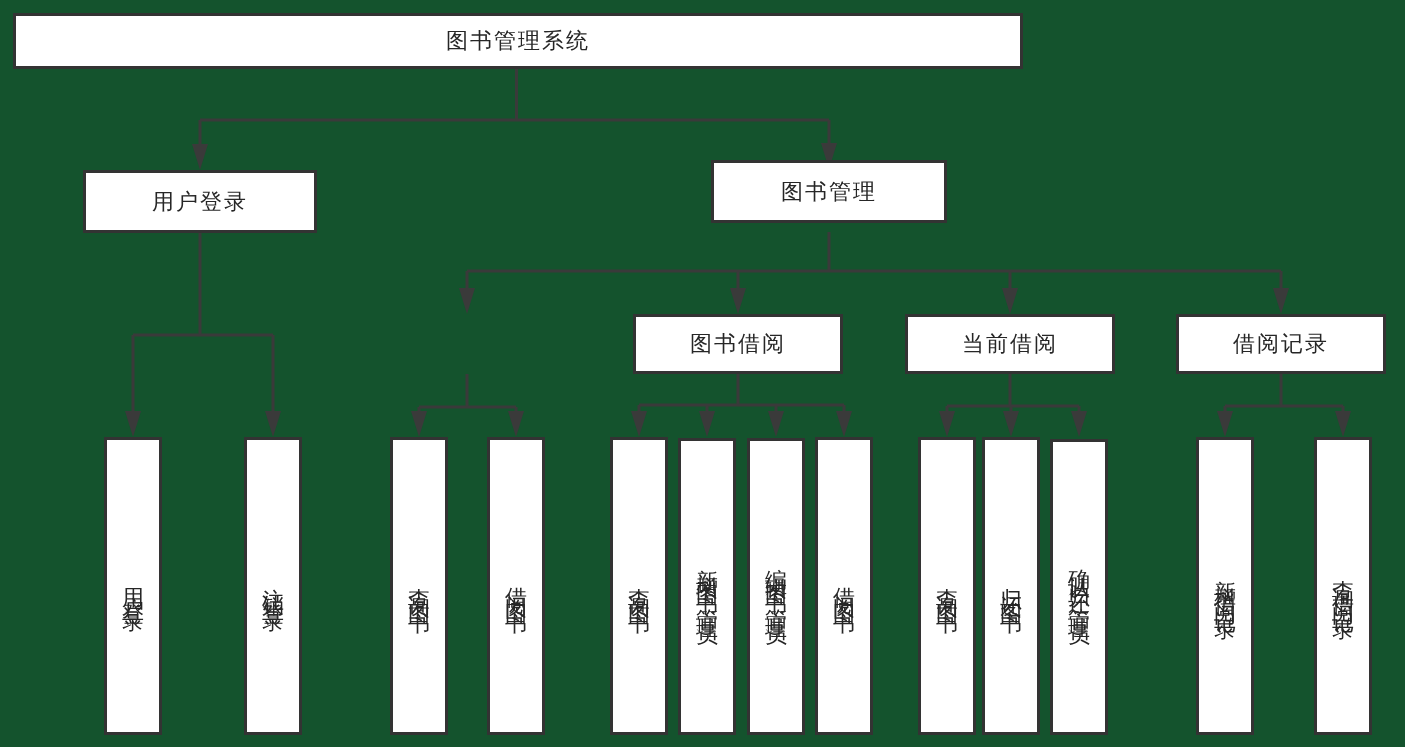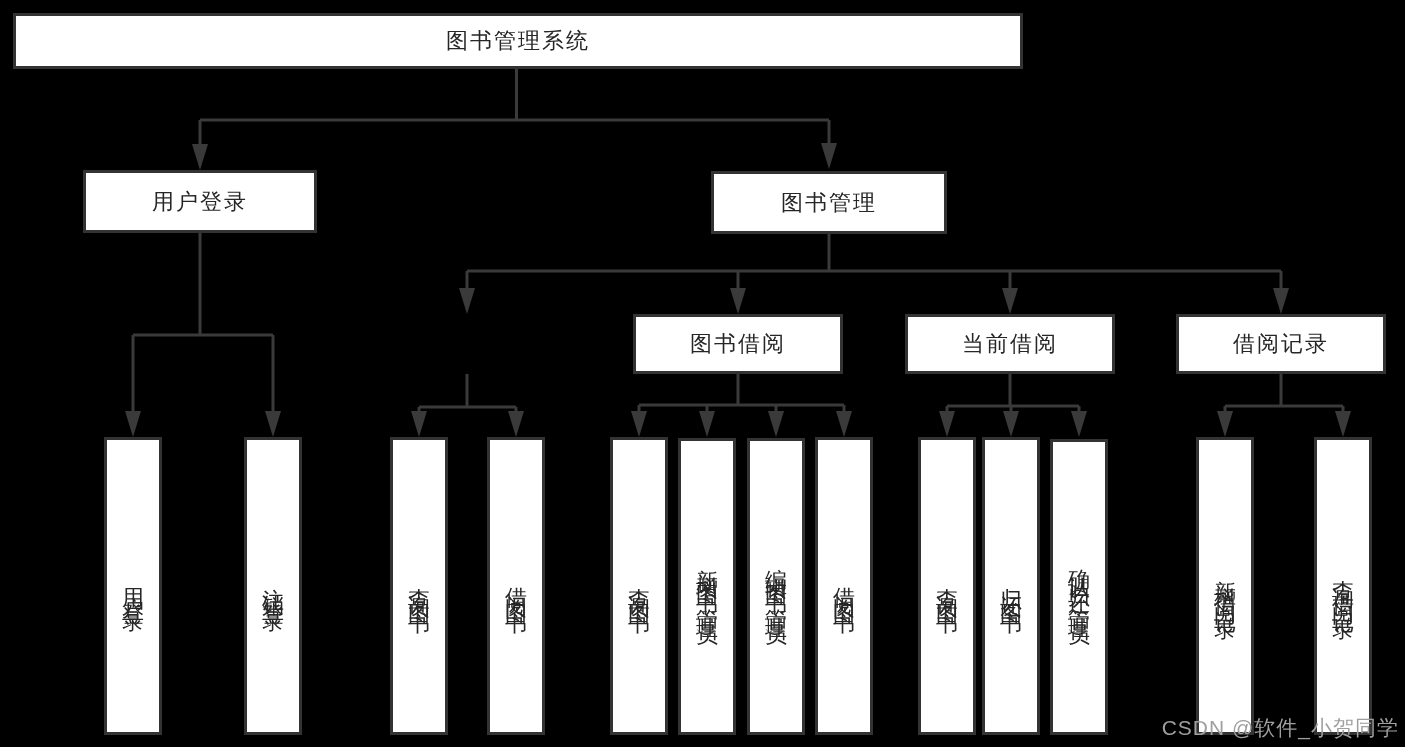--- a/index.html
+++ b/index.html
@@ -1,17 +1,17 @@
 <!DOCTYPE html>
 <html style="--line: #3a3a3a; --box-border: #333333; --text: #262626; --watermark: #9f9f9f; --background: #ffffff;"><head>
 <meta charset="utf-8">
 <style>
   html,body{margin:0;padding:0;background:#ffffff;}
   .stage{
-    position:relative;width:1405px;height:747px;background:#000000;overflow:hidden;
+    position:relative;width:1405px;height:747px;background:#14532d;overflow:hidden;
     font-family:"Liberation Sans",sans-serif;color:var(--text,#262626);
   }
   svg.wires{position:absolute;left:0;top:0;color:var(--line,#3a3a3a);}
   .node{
     position:absolute;box-sizing:border-box;background:#fff;
     border:3px solid var(--box-border,#333333);
     display:flex;align-items:center;justify-content:center;
     font-size:22px;line-height:1;color:var(--text,#262626);
   }
   .node.h{letter-spacing:2px;white-space:nowrap;}
@@ -59,21 +59,21 @@
       <polygon points="1003,411 1019,411 1011,437"></polygon>
       <polygon points="1071,411 1087,411 1079,437"></polygon>
       <polygon points="1217,411 1233,411 1225,437"></polygon>
       <polygon points="1335,411 1351,411 1343,437"></polygon>
     </g>
   </svg>
 
   <div class="node h" style="left:13px;top:13px;width:1010px;height:56px">图书管理系统</div>
 
   <div class="node h" style="left:83px;top:170px;width:234px;height:63px">用户登录</div>
-  <div class="node h" style="left:711px;top:171px;width:236px;height:63px">图书管理</div>
+  <div class="node h" style="left:711px;top:160px;width:236px;height:63px">图书管理</div>
 
   <div class="node h" style="left:633px;top:314px;width:210px;height:60px">图书借阅</div>
   <div class="node h" style="left:905px;top:314px;width:210px;height:60px">当前借阅</div>
   <div class="node h" style="left:1176px;top:314px;width:210px;height:60px">借阅记录</div>
 
   <div class="node v" style="left:104px;top:437px;width:58px;height:298px">用户登录</div>
   <div class="node v" style="left:244px;top:437px;width:58px;height:298px">注销登录</div>
 
   <div class="node v" style="left:390px;top:437px;width:58px;height:298px">查询图书</div>
   <div class="node v" style="left:487px;top:437px;width:58px;height:298px">借阅图书</div>
@@ -83,14 +83,13 @@
   <div class="node v" style="left:747px;top:438px;width:58px;height:297px">编辑图书（管理员）</div>
   <div class="node v" style="left:815px;top:437px;width:58px;height:298px">借阅图书</div>
 
   <div class="node v" style="left:918px;top:437px;width:58px;height:298px">查询图书</div>
   <div class="node v" style="left:982px;top:437px;width:58px;height:298px">归还图书</div>
   <div class="node v" style="left:1050px;top:439px;width:58px;height:296px">确认归还（管理员）</div>
 
   <div class="node v" style="left:1196px;top:437px;width:58px;height:298px">新增借阅记录</div>
   <div class="node v" style="left:1314px;top:437px;width:58px;height:298px">查询借阅记录</div>
 
-  <div class="watermark">CSDN @软件_小贺同学</div>
 </div>
 
 </body></html>

